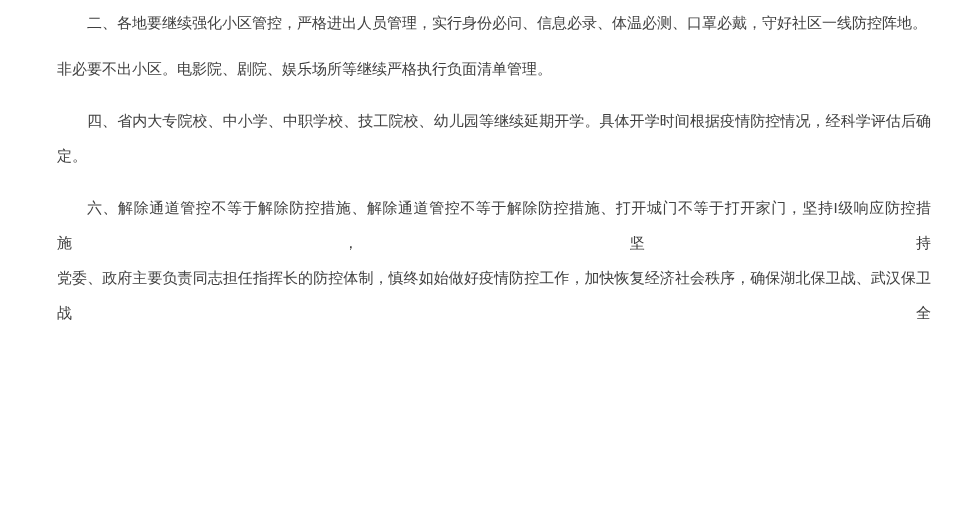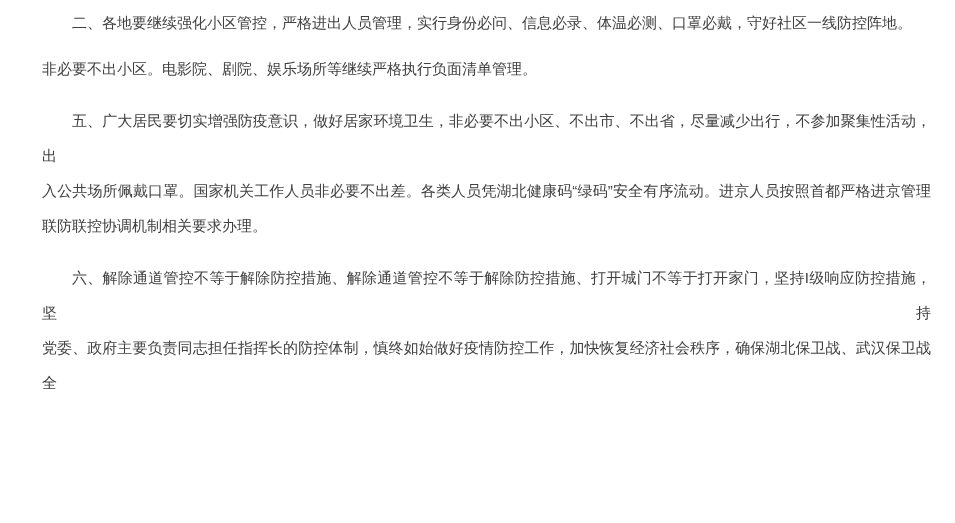--- a/index.html
+++ b/index.html
@@ -20,43 +20,42 @@
   }
   .para {
     margin: 0 0 17px 0;
   }
   .para.gap-small { margin-bottom: 11px; }
   .para.gap-large { margin-bottom: 20px; }
   .line {
     line-height: 35px;
     text-align: justify;
     text-align-last: justify;
+    margin-left: 15px;
   }
   .line.first { text-indent: 2em; }
   .line.last  { text-align-last: left; }
 </style>
 </head>
 <body style="background: rgb(255, 255, 255);">
 
 <div class="doc" style="color: rgb(64, 64, 64);">
 
   <div class="para gap-small">
     <div class="line first last">二、各地要继续强化小区管控，严格进出人员管理，实行身份必问、信息必录、体温必测、口罩必戴，守好社区一线防控阵地。</div>
   </div>
 
   <div class="para">
     <div class="line last">非必要不出小区。电影院、剧院、娱乐场所等继续严格执行负面清单管理。</div>
   </div>
 
+  <div class="para">
+    <div class="line first last">四、省内大专院校、中小学、中职学校、技工院校、幼儿园等继续延期开学。具体开学时间根据疫情防控情况，经科学评估后确定。</div>
+  </div>
 
-  <div class="para">
-    <div class="line first">五、广大居民要切实增强防疫意识，做好居家环境卫生，非必要不出小区、不出市、不出省，尽量减少出行，不参加聚集性活动，出</div>
-    <div class="line">入公共场所佩戴口罩。国家机关工作人员非必要不出差。各类人员凭湖北健康码“绿码”安全有序流动。进京人员按照首都严格进京管理</div>
-    <div class="line last">联防联控协调机制相关要求办理。</div>
-  </div>
 
   <div class="para gap-large">
     <div class="line first">六、解除通道管控不等于解除防控措施、解除通道管控不等于解除防控措施、打开城门不等于打开家门，坚持I级响应防控措施，坚持</div>
     <div class="line">党委、政府主要负责同志担任指挥长的防控体制，慎终如始做好疫情防控工作，加快恢复经济社会秩序，确保湖北保卫战、武汉保卫战全</div>
 
   </div>
 
 </div>
 
 </body></html>

